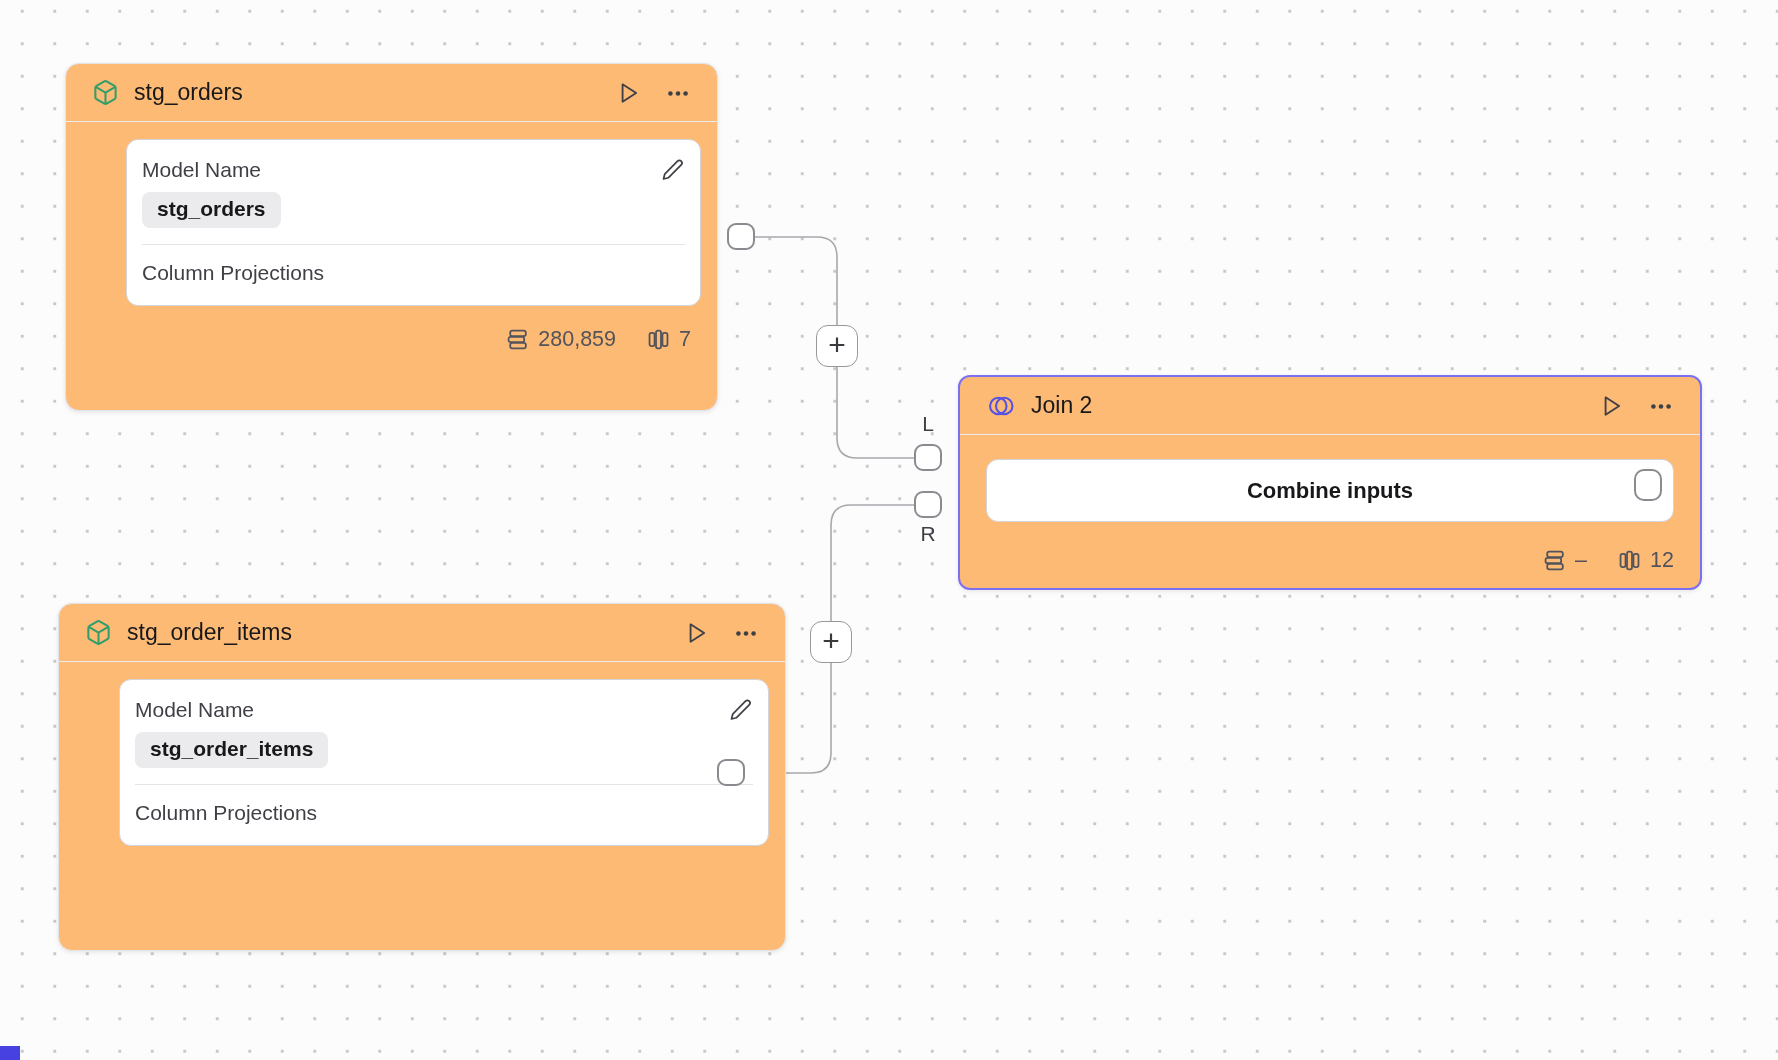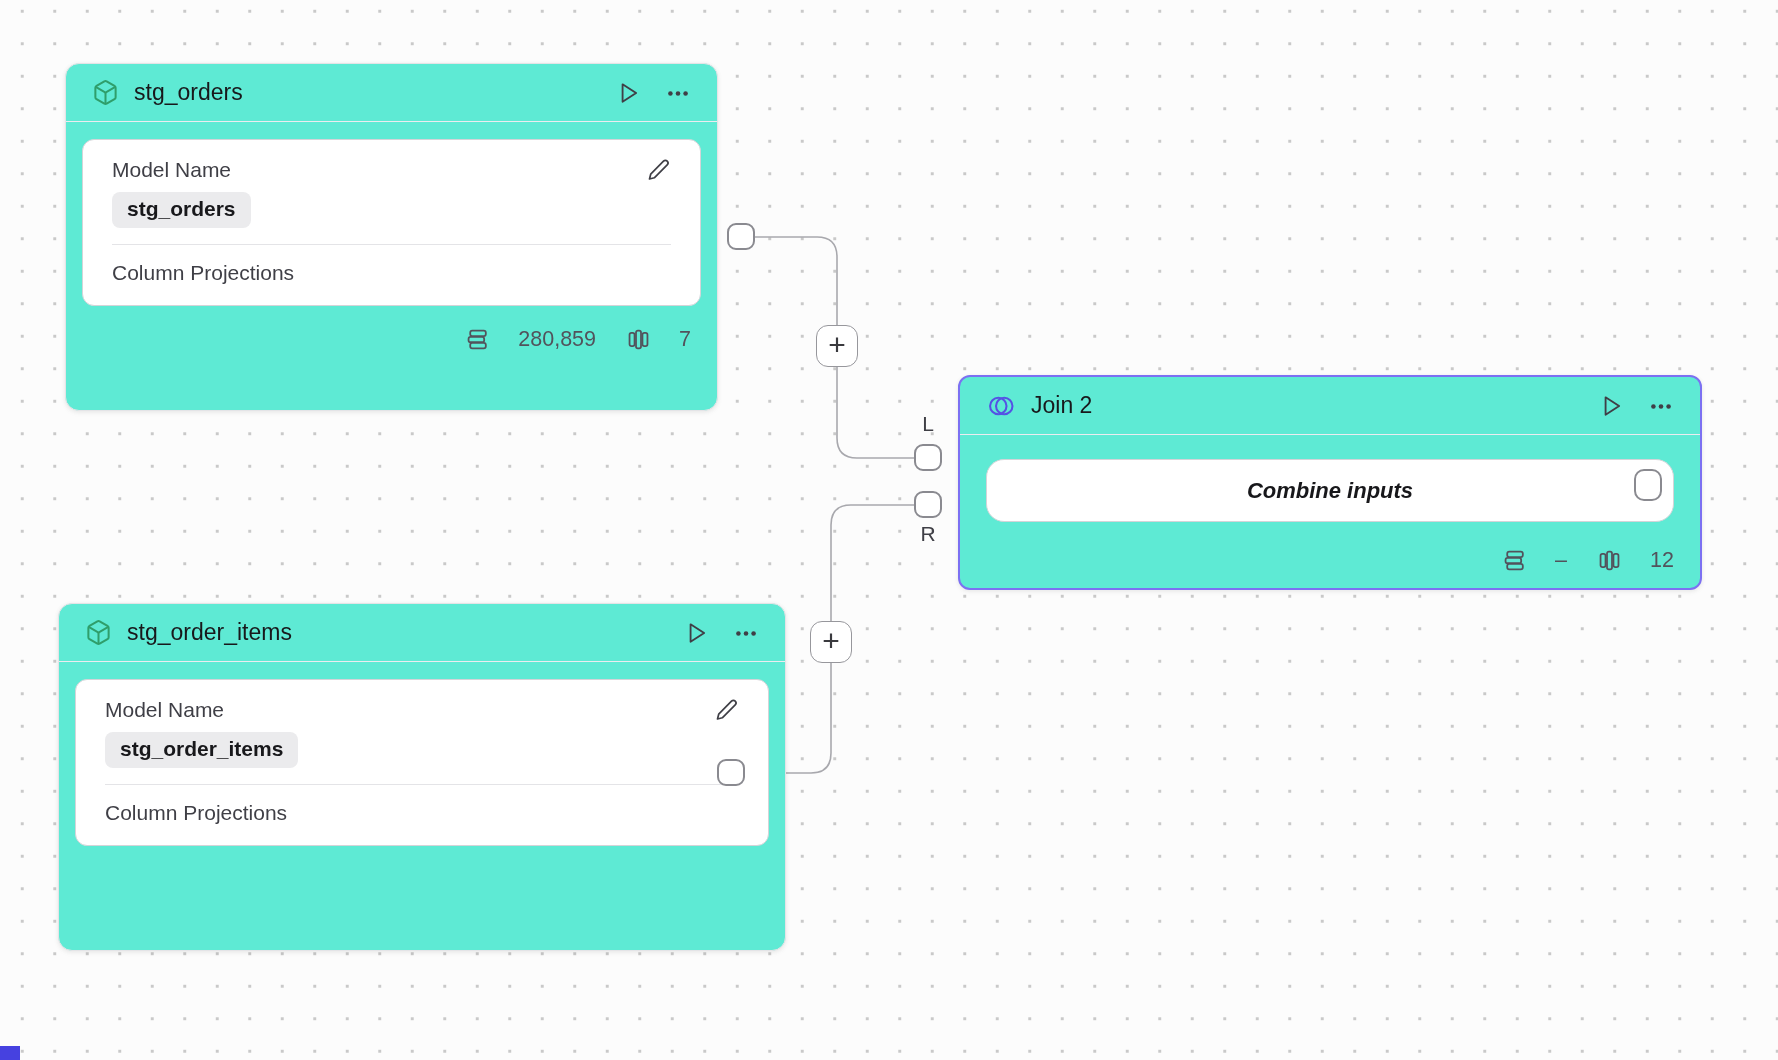--- a/index.html
+++ b/index.html
@@ -13,61 +13,61 @@
     background-position:6px -5px;
   }
 
   
   svg.edges { position:absolute; left:0; top:0; z-index:1; }
   svg.edges path { fill:none; stroke:#a8a8ad; stroke-width:1.6px; }
 
   
   .node {
     position:absolute; z-index:2;
-    background:#5eead4;
+    background:#fdba74;
     border:1px solid #e4e4e7;
     border-radius:14px;
     box-shadow:0 1px 4px rgba(0,0,0,.06), 0 2px 6px rgba(0,0,0,.04);
     display:flex; flex-direction:column;
   }
   .node-header { height:57px; flex:0 0 57px; display:flex; align-items:center; gap:15px; padding:0 26px; }
   .node-title { font-size:23px; font-weight:500; color:#18181b; flex:1; white-space:nowrap; }
   .header-actions { display:flex; align-items:center; gap:24px; }
   .icon-btn { display:flex; align-items:center; justify-content:center; cursor:pointer; background:none; border:none; padding:0; }
   .node-divider { border:none; border-top:1px solid #ececf0; width:100%; }
 
   .node-body { padding:17px 16px 0; }
-  .inner-card { border:1px solid #d4d4d8; border-radius:12px; padding:18px 29px 20px; background:#fff; }
+  .inner-card { border:1px solid #d4d4d8; border-radius:12px; padding:18px 15px 20px; background:#fff;margin-left:44px; }
   .field-row { display:flex; align-items:flex-start; justify-content:space-between; }
   .field-label { font-size:21px; color:#3f3f46; line-height:24px; }
   .pill {
     display:inline-flex; align-items:center; gap:9px;
     background:#ebebed; border-radius:8px;
     padding:5px 15px 7px; margin-top:10px;
     font-size:21px; font-weight:600; color:#18181b; line-height:24px;
     white-space:nowrap;
   }
   .card-divider { border:none; border-top:1px solid #e4e4e7; margin:16px 0; }
 
   .node-footer { display:flex; justify-content:flex-end; align-items:center; gap:30px; padding:21px 26px 0; color:#52525b; font-size:21.5px; }
-  .stat-group { display:flex; align-items:center; gap:28px; }
+  .stat-group { display:flex; align-items:center; gap:8px; }
 
   
   #node-stg-orders       { left:65px; top:63px;  width:653px; height:348px; }
   #node-stg-order-items  { left:58px; top:603px; width:728px; height:348px; }
 
   
   #node-join { left:958px; top:375px; width:744px; height:215px; border:2px solid #7c70f2; border-radius:12px; }
   #node-join .node-body { padding:24px 26px 0; }
   .combine-btn {
     width:100%; height:63px;
-    background:#fff; border:1px solid #d4d4d8; border-radius:18px;
+    background:#fff; border:1px solid #d4d4d8; border-radius:12px;
     font-family:"Liberation Sans", sans-serif;
     font-size:22px; font-weight:600; color:#18181b;
-    display:flex; align-items:center; justify-content:center; cursor:pointer;font-style:italic;
+    display:flex; align-items:center; justify-content:center; cursor:pointer;
   }
   #node-join .node-footer { padding-top:26px; }
 
   
   .port {
     position:absolute; z-index:3;
     width:28px; height:27px;
     background:#fff; border:2px solid #8a8a90; border-radius:9px;
   }
   #port-out-orders { left:727px; top:223px; }

